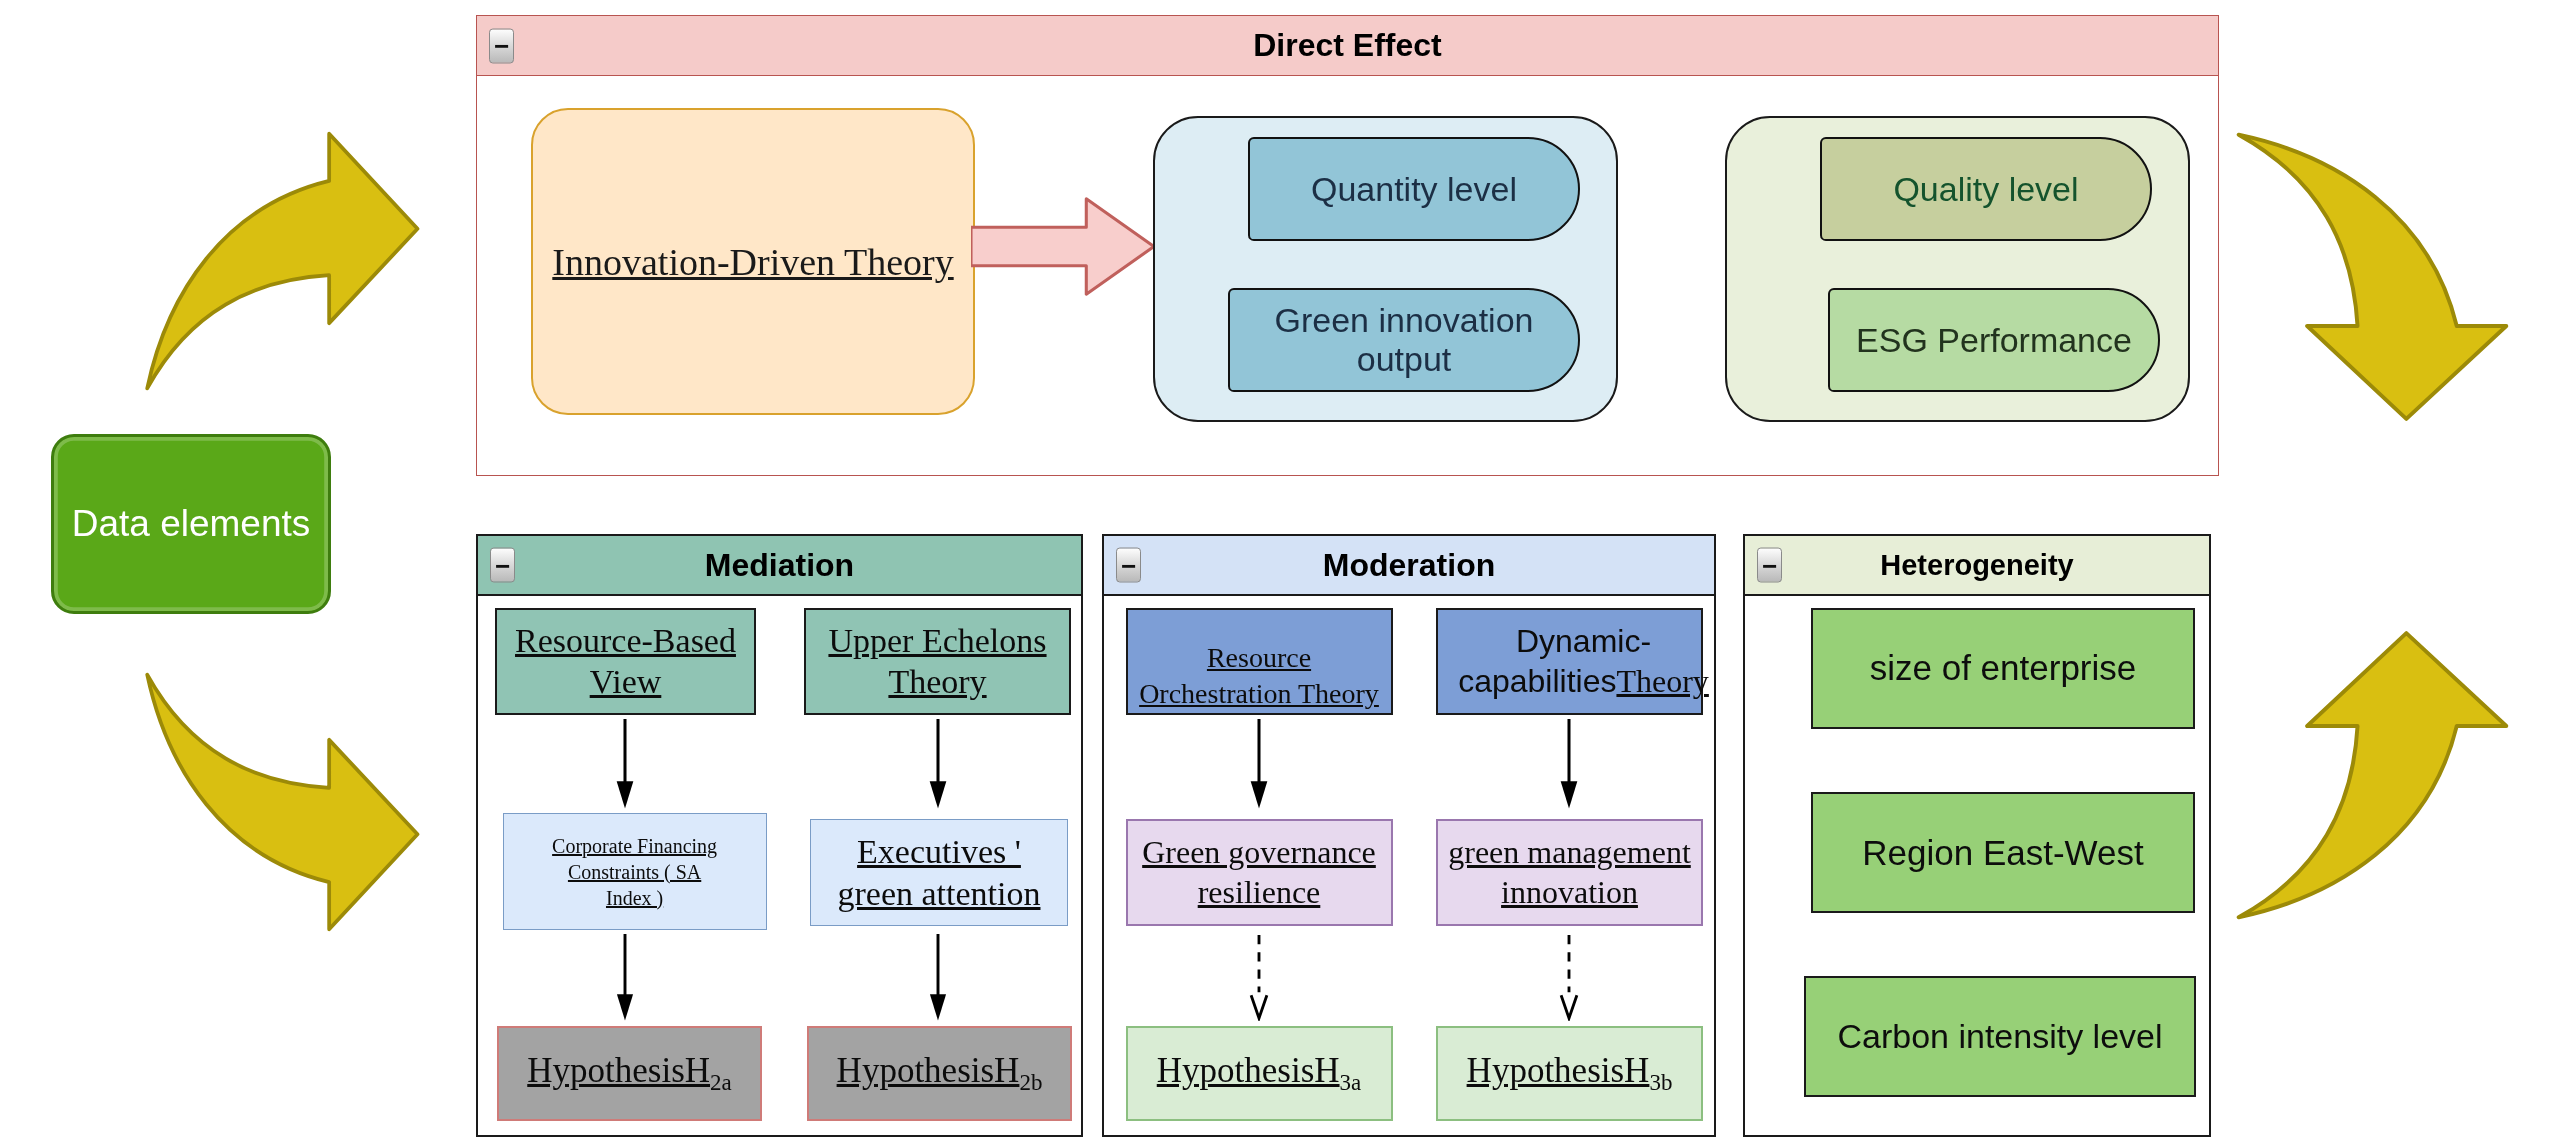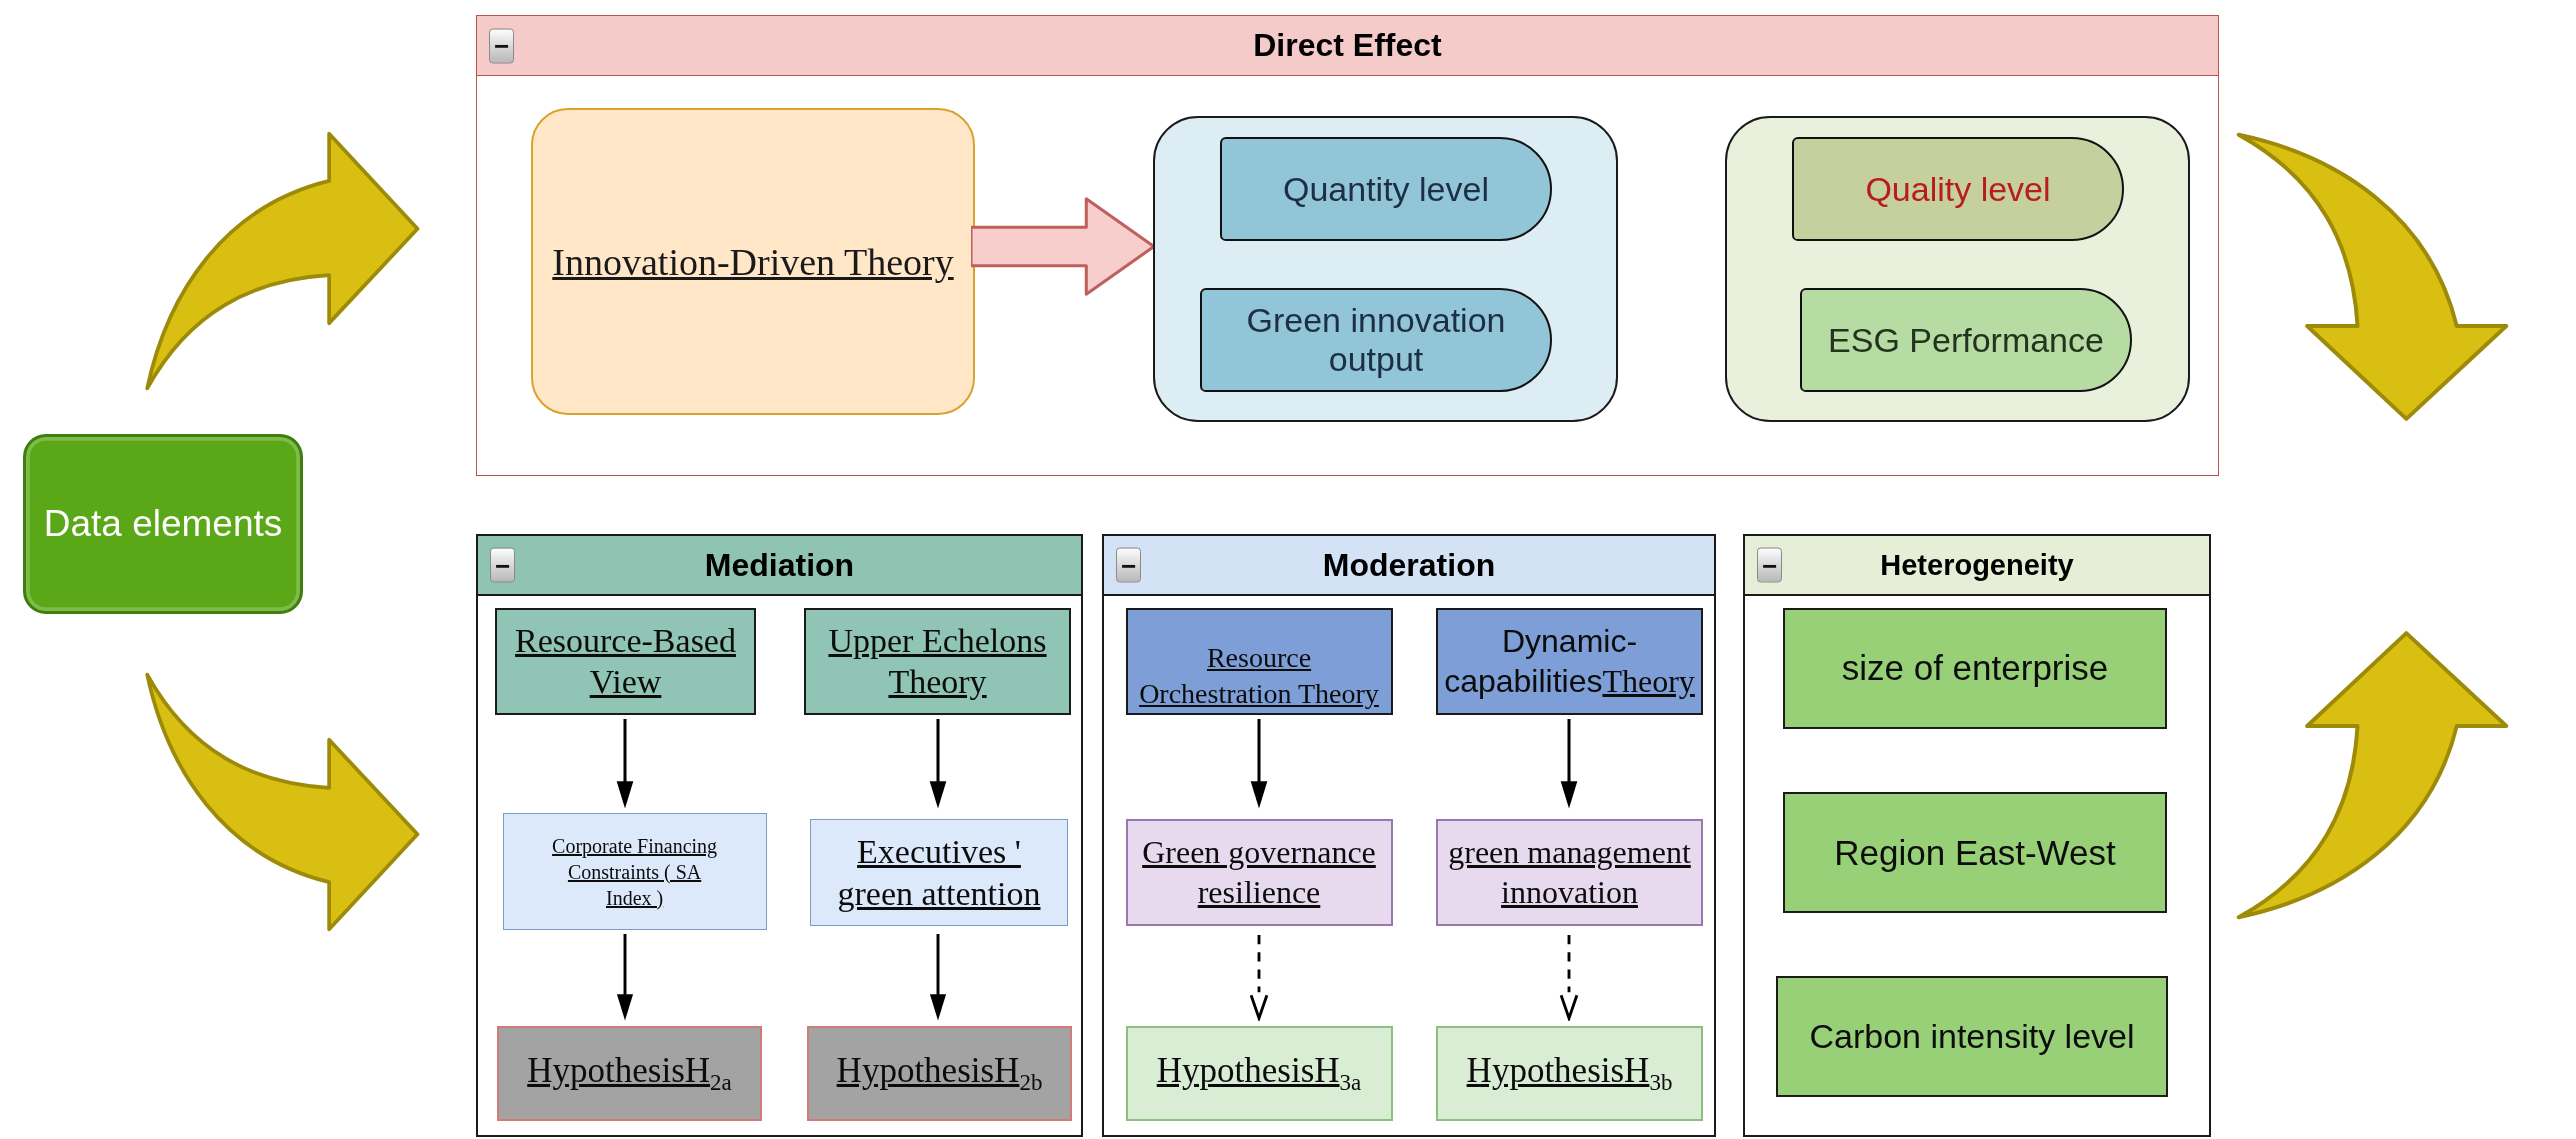--- a/index.html
+++ b/index.html
@@ -2,21 +2,21 @@
 <html style="font-size:12.3px"><head>
 <meta charset="utf-8">
 <style>
   * { margin:0; padding:0; box-sizing:border-box; }
   html,body { background:#ffffff; }
   #canvas {
     position:relative; width:2576px; height:1139px; background:#ffffff;
     font-family:"Liberation Sans", sans-serif; overflow:hidden;
   }
   .serif { font-family:"Liberation Serif", serif;text-decoration:underline; }
-  .sans  { font-family:"Liberation Sans", sans-serif; }
+  .sans  { font-family:"Liberation Sans", sans-serif;margin-left:28px; }
 
   
   .panel { position:absolute; background:#fff; border:2.3px solid #1a1a1a; }
   .panel-header { position:relative; height:60px; display:flex; align-items:center; justify-content:center; border-bottom:2.3px solid #1a1a1a; }
   .panel-title { font-weight:bold; font-size:32px; color:#000; }
   .panel-body { position:relative; width:100%; height:calc(100% - 60px); background:#fff; }
   .min-btn {
     position:absolute; left:12.3px; top:50%; transform:translateY(-50%);
     width:24.6px; height:35px; border:1.5px solid #8a8a8a; border-radius:3.8px;
     background:linear-gradient(180deg,#fdfdfd 0%,#dcdcdc 45%,#b9b9b9 100%);
@@ -41,21 +41,21 @@
     font-size:38px; color:#1a1a1a;
   }
   .container-rounded { border:2.3px solid #1a1a1a; border-radius:45px; }
   .container-blue  { background:#ddedf4; }
   .container-green { background:#e9f0db; }
   .pill {
     position:absolute; display:flex; align-items:center; justify-content:center; text-align:center;
     border:2.3px solid #111; border-radius:6.1px 54px 54px 6.1px; font-size:34px;
   }
   .pill.blue   { background:#92c5d7; color:#1c2f45; }
-  .pill.olive  { background:#c6cf9e; color:#b91c1c; }
+  .pill.olive  { background:#c6cf9e; color:#14532d; }
   .pill.lgreen { background:#b6dba3; color:#22331e; }
 
   .data-elements {
     background:#5aa818; border:3.1px solid #3e7d0e; border-radius:23px;
     box-shadow: inset 0 0 0 3.8px rgba(255,255,255,0.22);
     color:#fff; font-size:37px;
   }
   .green-transformation {
     background:#f0a32b; border:3.1px solid #c07f12; border-radius:24.6px;
     box-shadow: inset 0 0 0 3.8px rgba(0,0,0,0.10);

